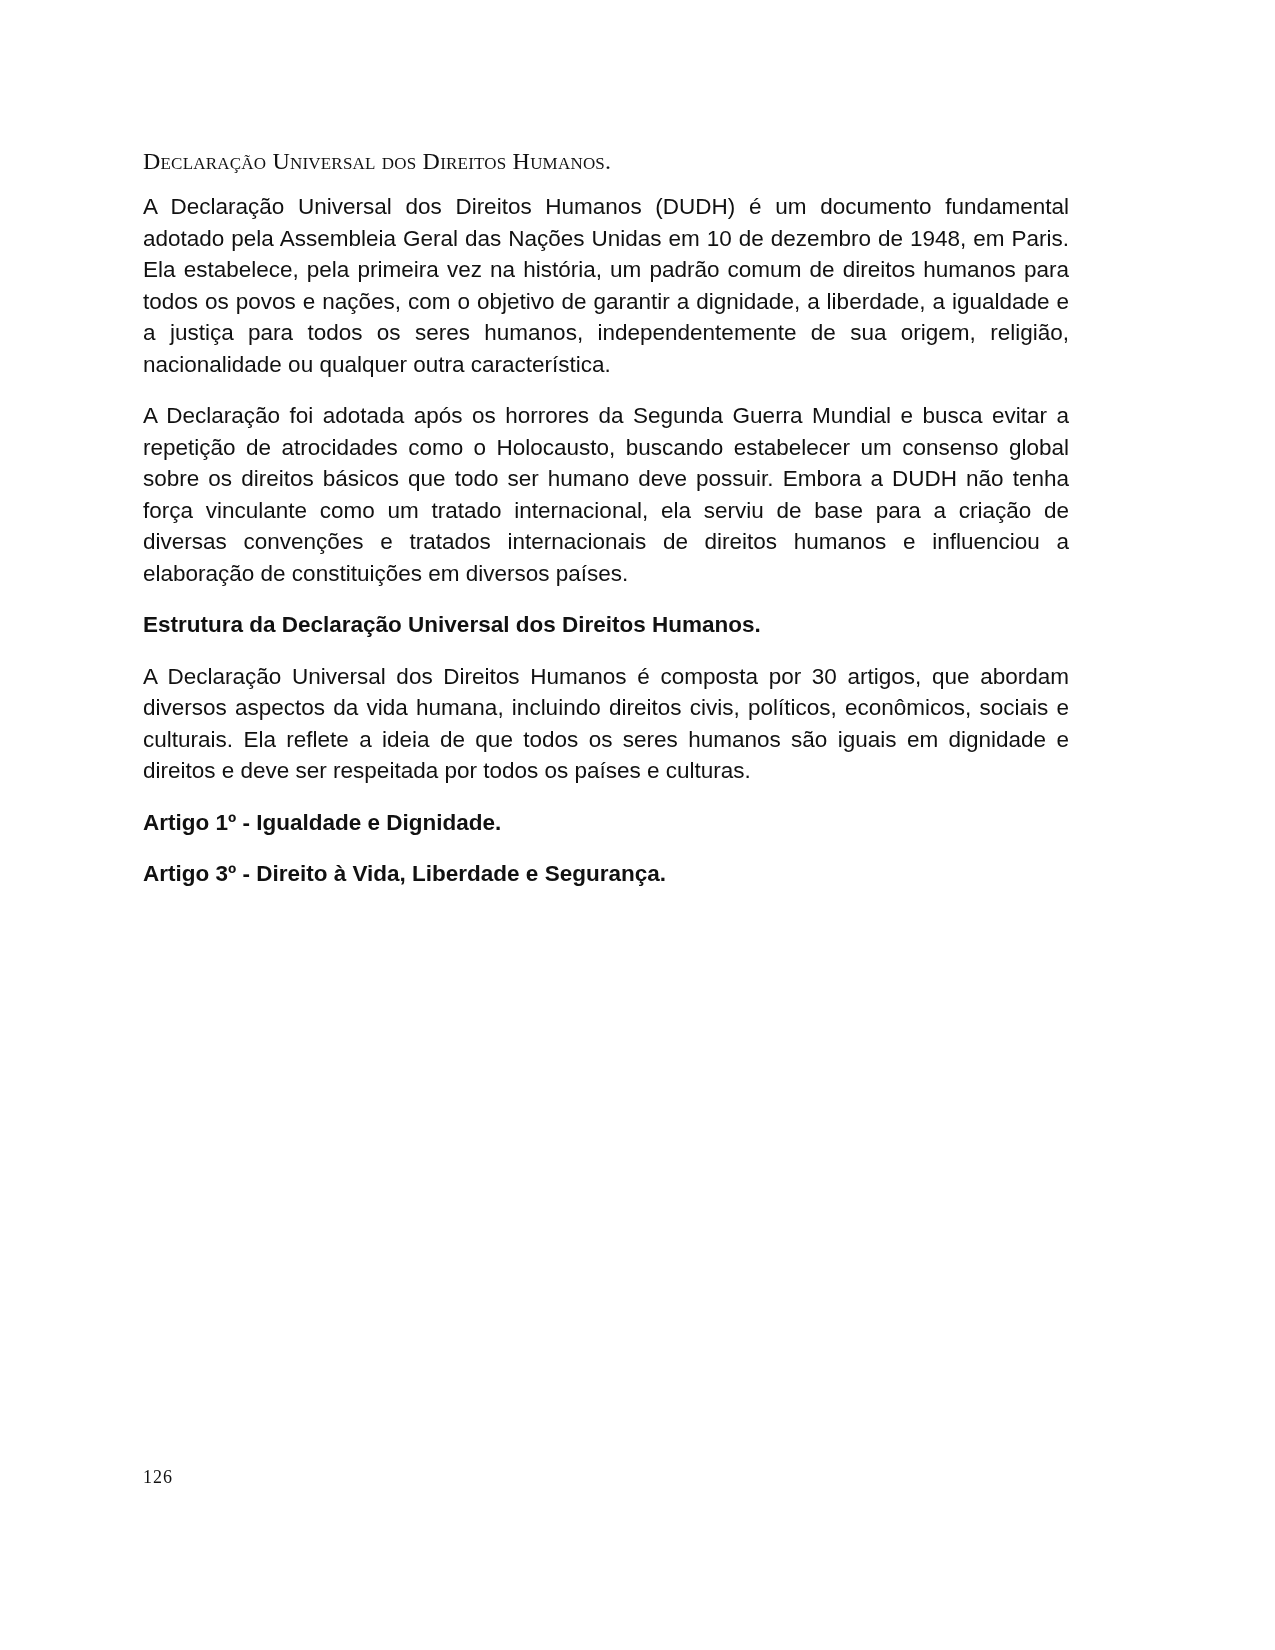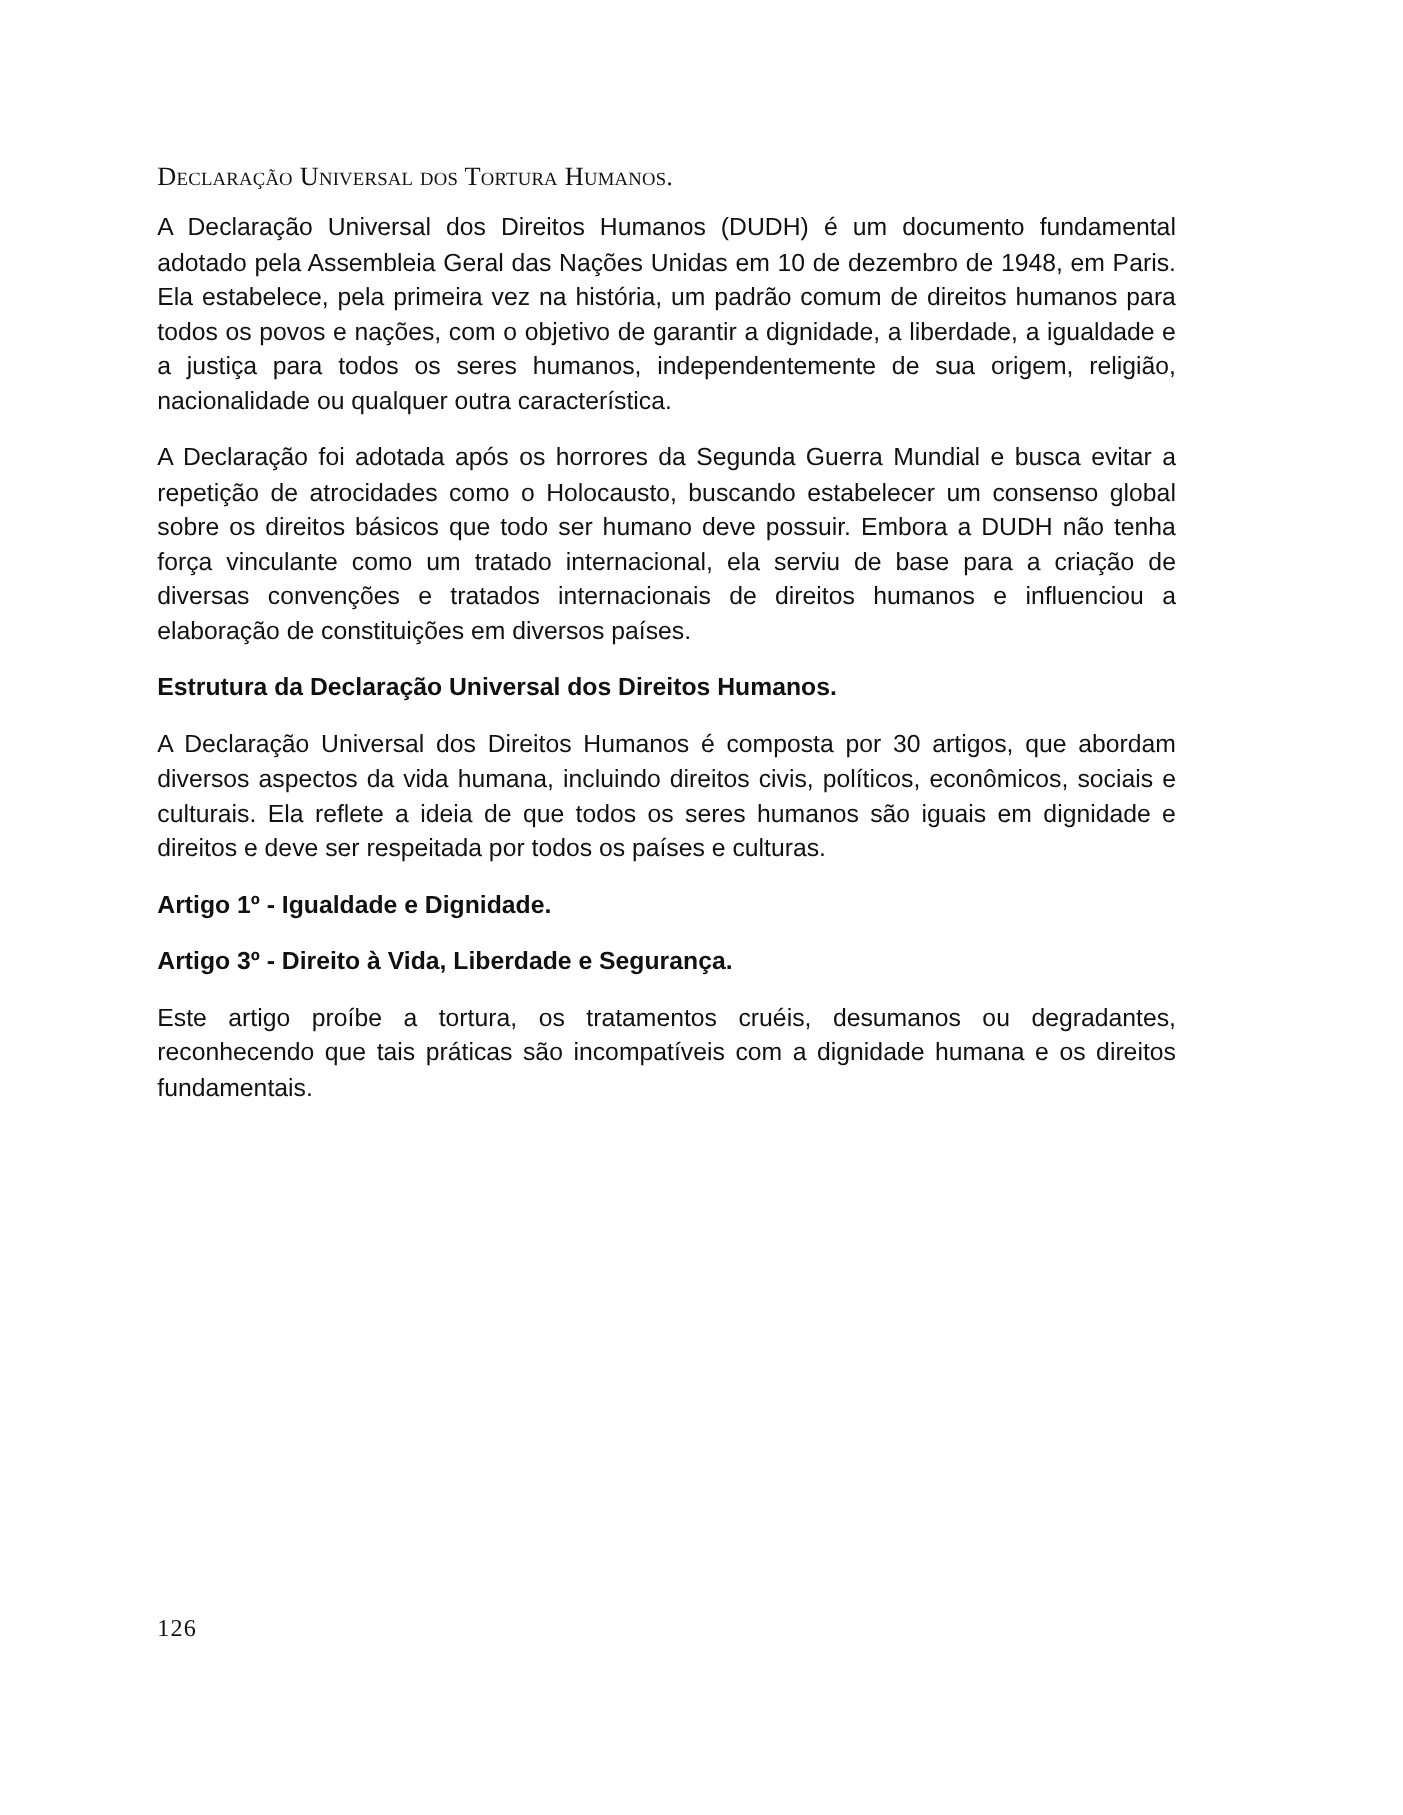--- a/index.html
+++ b/index.html
@@ -42,41 +42,40 @@
       font-size: 22.5px;
       line-height: 31.5px;
       font-weight: bold;
       margin: 0 0 20px 0;
     }
     .page-number {
       position: absolute;
       left: 143px;
       top: 1467px;
       font-family: "Liberation Serif", serif;
-      font-size: 22px;
+      font-size: 18px;
       letter-spacing: 1px;
     }
     b { font-weight: normal; }
   </style>
 </head>
 <body>
 
 <div class="page">
-  <h1 class="chapter-title">Declaração Universal dos Tortura Humanos.</h1>
+  <h1 class="chapter-title">Declaração Universal dos Direitos Humanos.</h1>
 
   <p class="para"><span>A </span><b>Declaração Universal dos Direitos Humanos (DUDH)</b><span> é um documento fundamental adotado pela Assembleia Geral das Nações Unidas em 10 de dezembro de 1948, em Paris. Ela estabelece, pela primeira vez na história, um padrão comum de direitos humanos para todos os povos e nações, com o objetivo de garantir a dignidade, a liberdade, a igualdade e a justiça para todos os seres humanos, independentemente de sua origem, religião, nacionalidade ou qualquer outra característica.</span></p>
 
   <p class="para">A Declaração foi adotada após os horrores da Segunda Guerra Mundial e busca evitar a repetição de atrocidades como o Holocausto, buscando estabelecer um consenso global sobre os direitos básicos que todo ser humano deve possuir. Embora a DUDH não tenha força vinculante como um tratado internacional, ela serviu de base para a criação de diversas convenções e tratados internacionais de direitos humanos e influenciou a elaboração de constituições em diversos países.</p>
 
   <h2 class="heading">Estrutura da Declaração Universal dos Direitos Humanos.</h2>
 
   <p class="para">A Declaração Universal dos Direitos Humanos é composta por 30 artigos, que abordam diversos aspectos da vida humana, incluindo direitos civis, políticos, econômicos, sociais e culturais. Ela reflete a ideia de que todos os seres humanos são iguais em dignidade e direitos e deve ser respeitada por todos os países e culturas.</p>
 
 
   <h3 class="heading">Artigo 1º - Igualdade e Dignidade.</h3>
 
   <h3 class="heading">Artigo 3º - Direito à Vida, Liberdade e Segurança.</h3>
 
-  <p class="para">Este artigo proíbe a tortura, os tratamentos cruéis, desumanos ou degradantes, reconhecendo que tais práticas são incompatíveis com a dignidade humana e os direitos fundamentais.</p>
 
 </div>
 
 <div class="page-number">126</div>
 
 </body></html>

